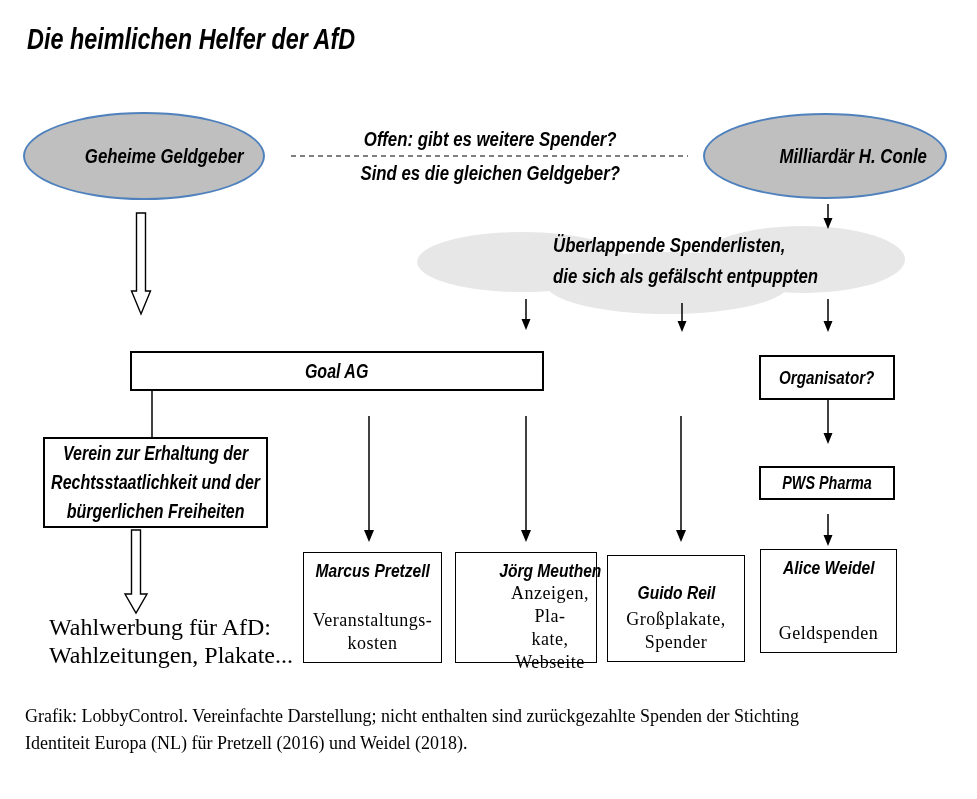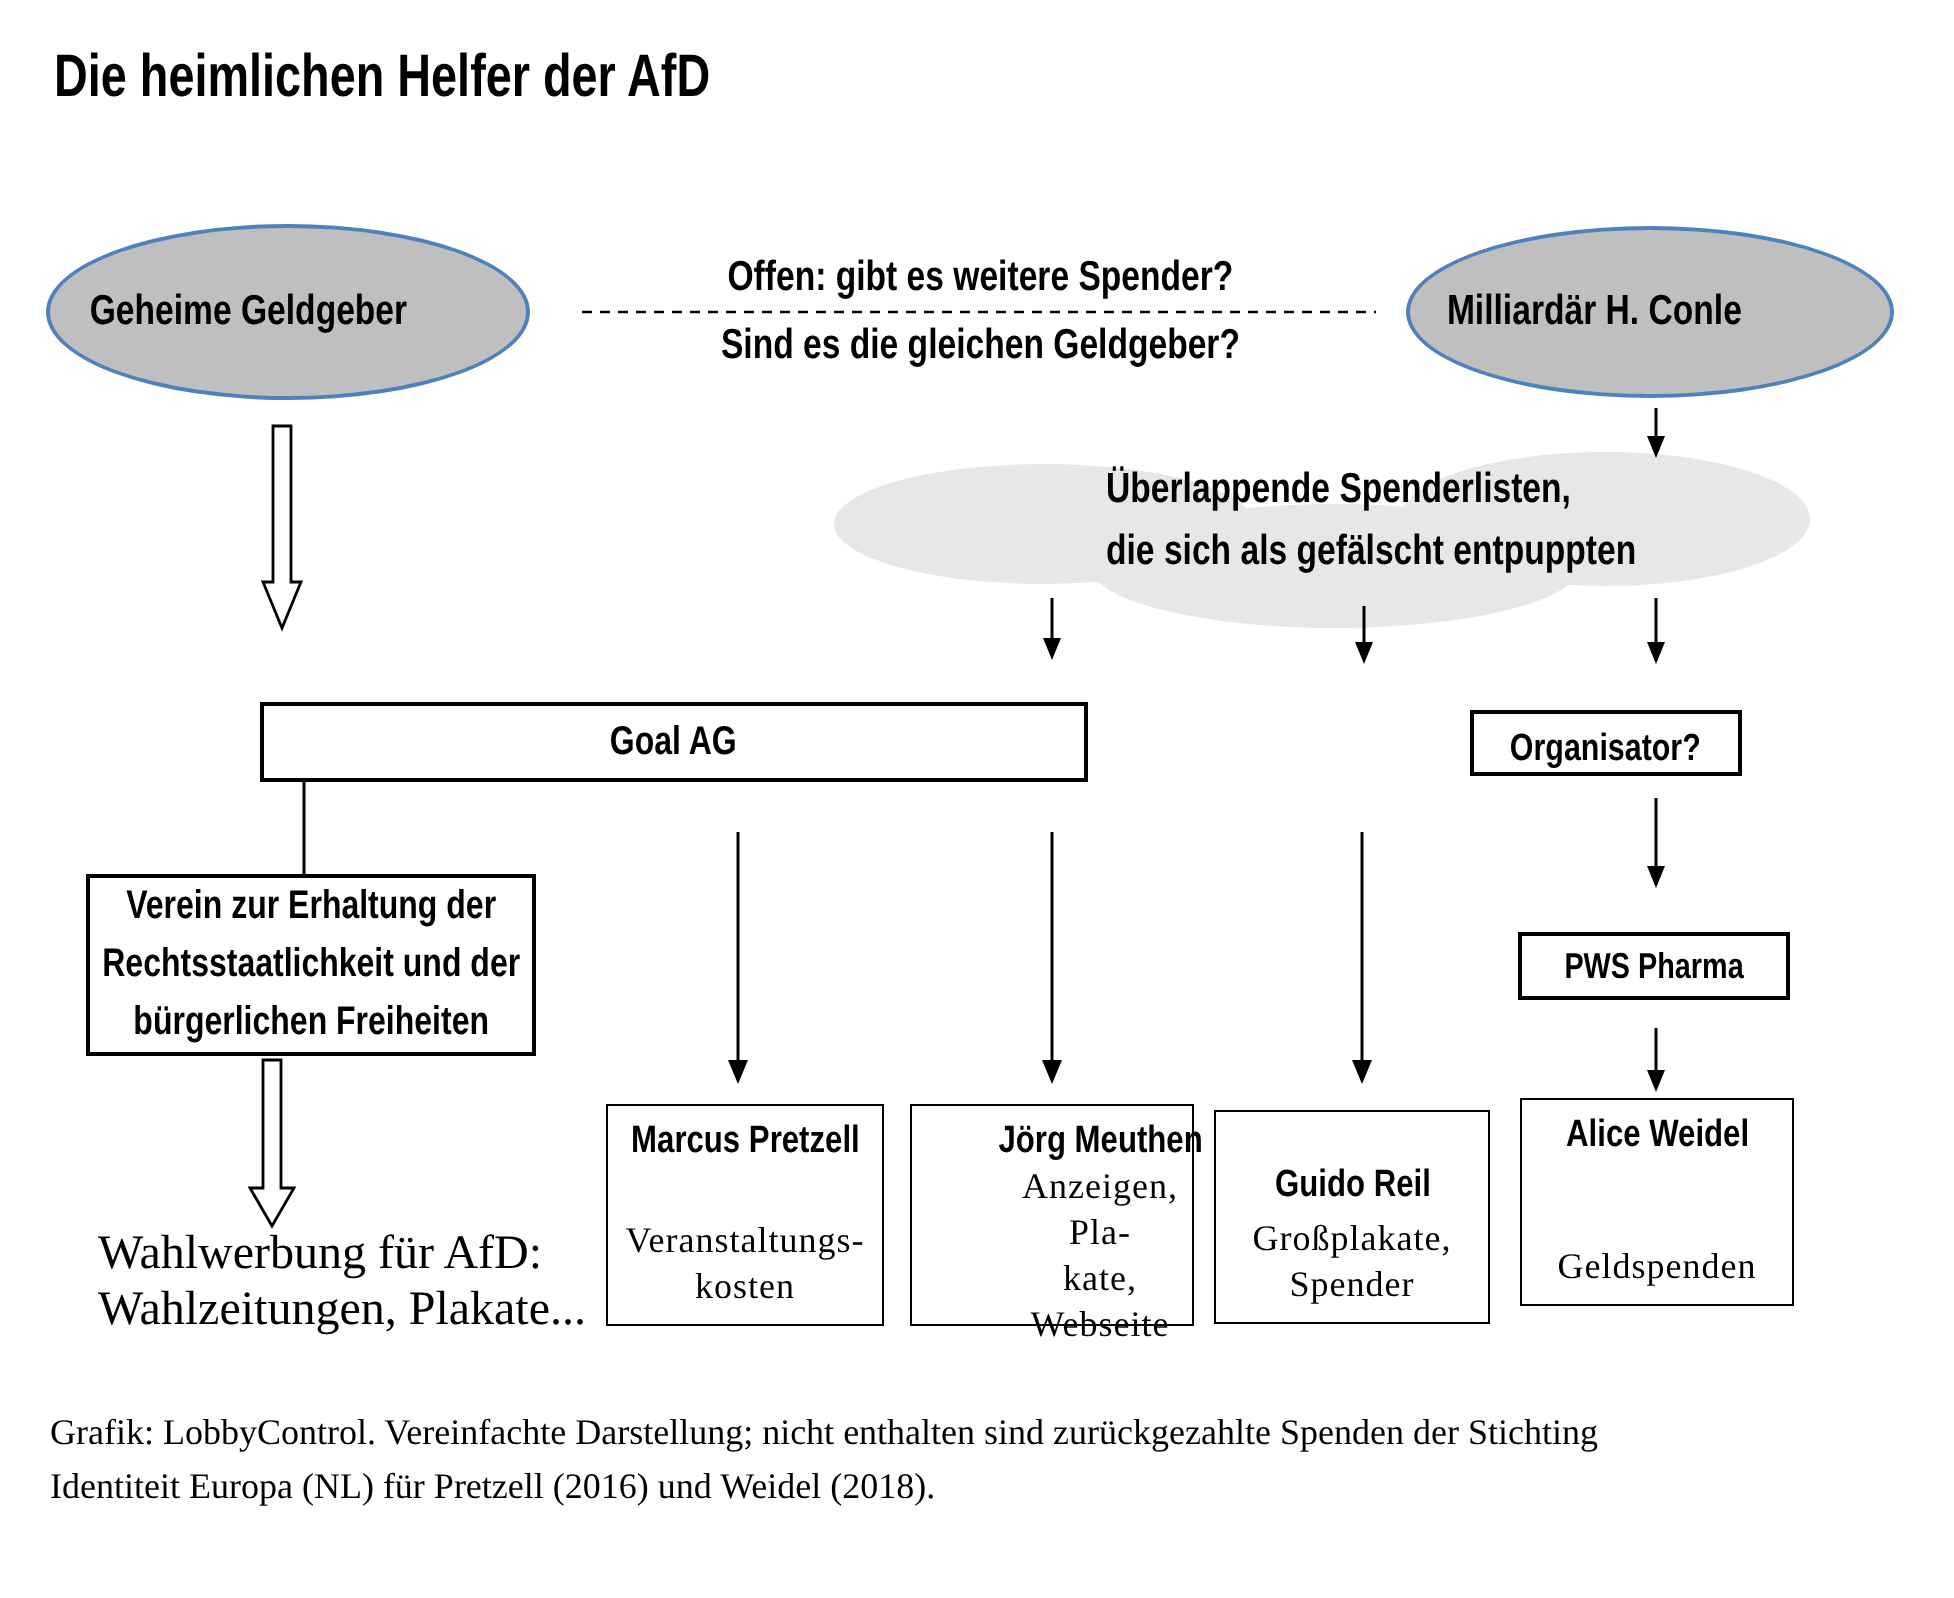--- a/index.html
+++ b/index.html
@@ -2,30 +2,30 @@
 <html><head>
 <meta charset="utf-8">
 <style>
   html,body { margin:0; padding:0; background:#fff; }
   .canvas {
     position:relative; width:977px; height:799px; background:#ffffff;
     font-family:"Liberation Sans","DejaVu Sans",sans-serif; color:#000; overflow:hidden;
   }
   .abs { position:absolute; }
   
-  .cond { font-weight:700; white-space:nowrap; }
+  .cond { font-weight:700; white-space:nowrap;font-style:italic; }
   .cxl { display:inline-block; transform:scaleX(0.78); transform-origin:0 0; }
   .cxc { display:inline-block; transform:scaleX(0.8); transform-origin:50% 0; }
   .serif { font-family:"Liberation Serif","DejaVu Serif",serif; }
 
   .title { left:27px; top:22px; font-size:30px; }
 
   .ellipse {
     border-radius:50%; background:#bfbfbf; border:2px solid #4f81bd;
-    display:flex; align-items:center; justify-content:flex-start; z-index:3;
+    display:flex; align-items:center; justify-content:flex-end; z-index:3;
     box-sizing:border-box; text-align:center;
   }
   .ellipse .lbl { font-size:21px; }
 
   .cloud-blob { border-radius:50%; background:#e7e7e7; z-index:1; }
 
   .offen { left:290px; top:122px; width:400px; text-align:center; z-index:3; }
   .offen .lines { font-size:21px; line-height:34px; }
 
   .cloud-text { left:553px; top:229px; z-index:3; }
@@ -141,21 +141,21 @@
     <div class="lines cxc" style="transform-origin:0 0;">
       <span style="display:block;">Überlappende Spenderlisten,</span>
       <span style="display:block;">die sich als gefälscht entpuppten</span>
     </div>
   </div>
 
   <div class="abs box" style="left:130px; top:351px; width:414px; height:40px;align-items:center;">
     <div class="cond lbl"><span class="cxc">Goal AG</span></div>
   </div>
 
-  <div class="abs box" style="left:735px; top:355px; width:136px; height:33px;align-items:flex-end;">
+  <div class="abs box" style="left:759px; top:355px; width:136px; height:45px;">
     <div class="cond" style="font-size:19px;"><span class="cxc">Organisator?</span></div>
   </div>
 
   <div class="abs box verein" style="left:43px; top:437px; width:225px; height:91px;">
     <div class="cond lines">
       <span class="cxc">
         <span style="display:block;">Verein zur Erhaltung der</span>
         <span style="display:block;">Rechtsstaatlichkeit und der</span>
         <span style="display:block;">bürgerlichen Freiheiten</span>
       </span>

